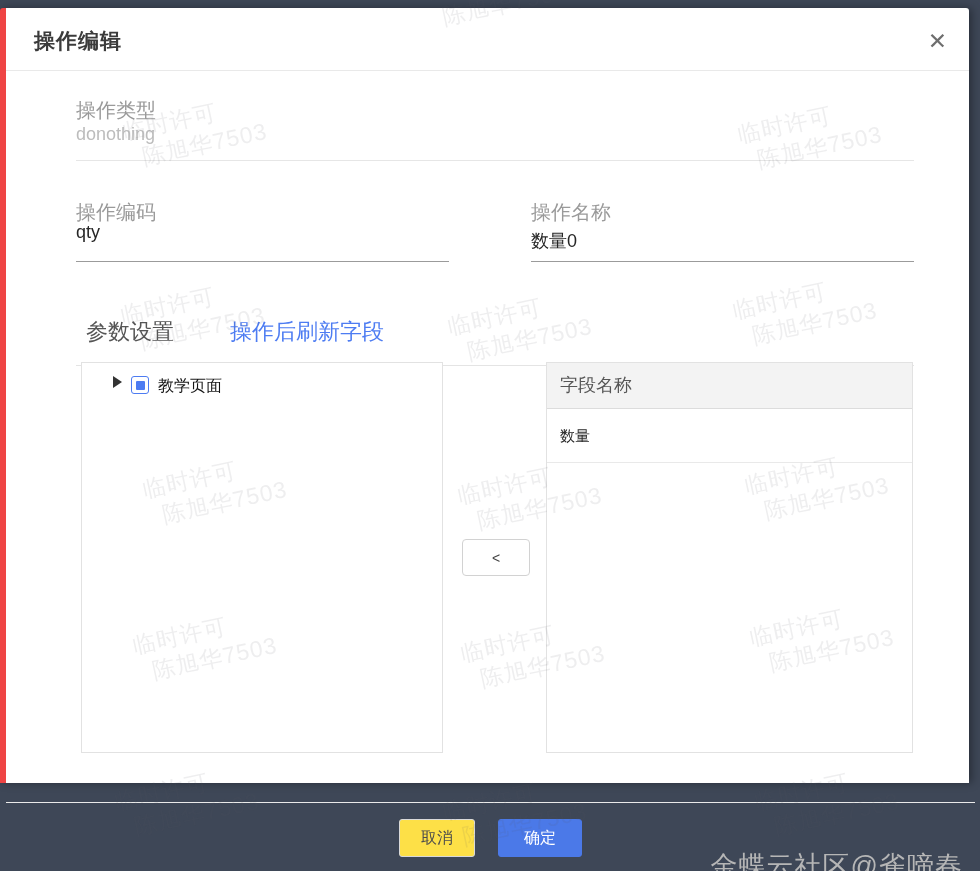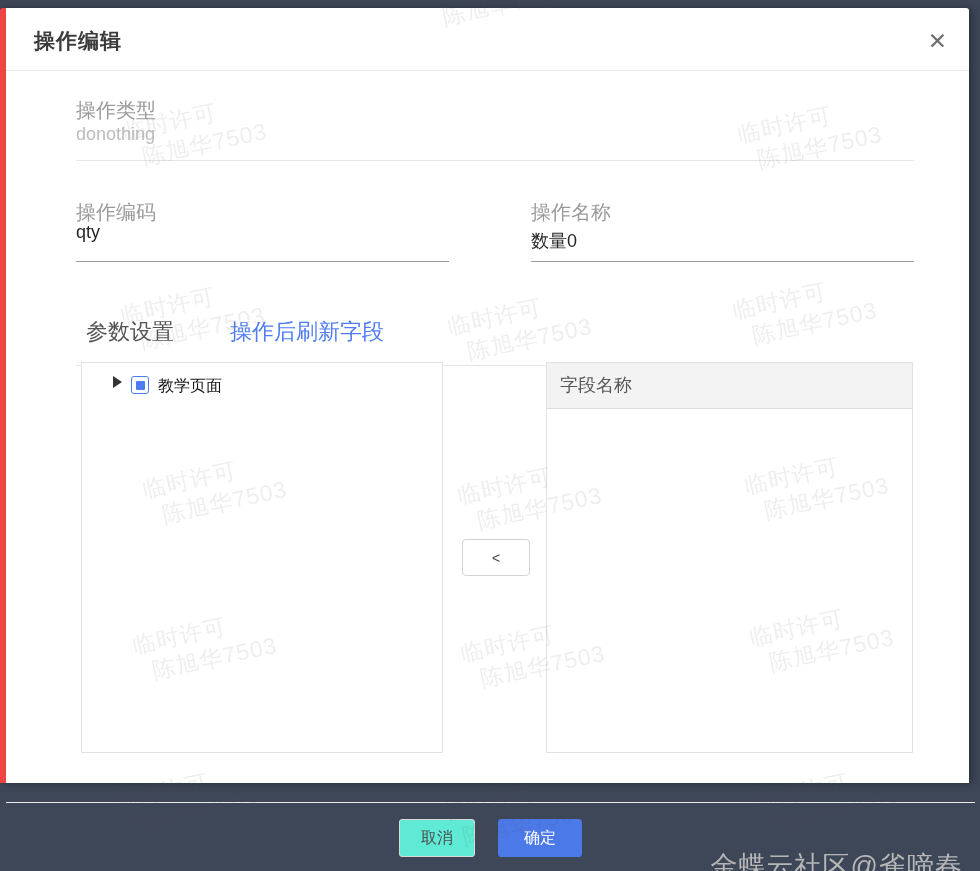--- a/index.html
+++ b/index.html
@@ -39,21 +39,21 @@
   .tree-checkbox .inner{width:9px;height:9px;background:#4d7cf2;border-radius:1px;}
   .tree-label{font-size:16px;color:#141414;cursor:pointer;}
   .tbl-header{height:45px;line-height:45px;background:#f3f3f3;border-bottom:1px solid #dcdcdc;padding-left:13px;font-size:18px;color:#565656;}
   .tbl-row{height:53px;line-height:53px;border-bottom:1px solid #e9e9e9;padding-left:13px;font-size:15px;color:#262626;cursor:pointer;background:#fff;}
   
   .move-btn{position:absolute;left:456px;top:531px;width:68px;height:37px;background:#fff;border:1px solid #d2d2d2;border-radius:4px;font-size:14px;color:#444;display:flex;align-items:center;justify-content:center;cursor:pointer;box-sizing:border-box;}
   
   .footer-line{position:absolute;left:0;top:794px;width:969px;height:1px;background:#eaeaea;}
   .footer{position:absolute;left:0;top:811px;width:969px;display:flex;justify-content:center;gap:23px;}
   .btn{height:38px;border-radius:3px;font-size:16px;display:flex;align-items:center;justify-content:center;cursor:pointer;box-sizing:border-box;}
-  .btn-cancel{width:76px;background:#5eead4;border:1px solid #d9d9d9;color:#4d4d4d;}
+  .btn-cancel{width:76px;background:#fde047;border:1px solid #d9d9d9;color:#4d4d4d;}
   .btn-confirm{width:84px;background:#4b79e8;border:1px solid #4b79e8;color:#ffffff;}
   
   .credit{position:absolute;right:6px;top:840px;font-size:27px;color:#b6b6b6;letter-spacing:1px;}
   
   .watermark{
     position:absolute;z-index:30;pointer-events:none;
     transform:translate(-50%,-50%) rotate(-12deg);
     font-size:23px;line-height:1.28;color:rgba(85,85,95,0.10);
     white-space:nowrap;letter-spacing:1px;
   }
@@ -92,20 +92,23 @@
           <div class="inner"></div>
         </div>
       <div class="tree-label">教学页面</div>
     </div>
   </div>
 
   <div class="move-btn">&lt;</div>
 
   <div class="panel table-panel">
     <div class="tbl-header">字段名称</div>
+    <div>
+        <div class="tbl-row">数量</div>
+      </div>
   </div>
 
   <div class="footer-line"></div>
   <div class="footer">
     <div class="btn btn-cancel">取消</div>
     <div class="btn btn-confirm">确定</div>
   </div>
 
   <div class="credit">金蝶云社区@雀啼春</div>
 </div>

